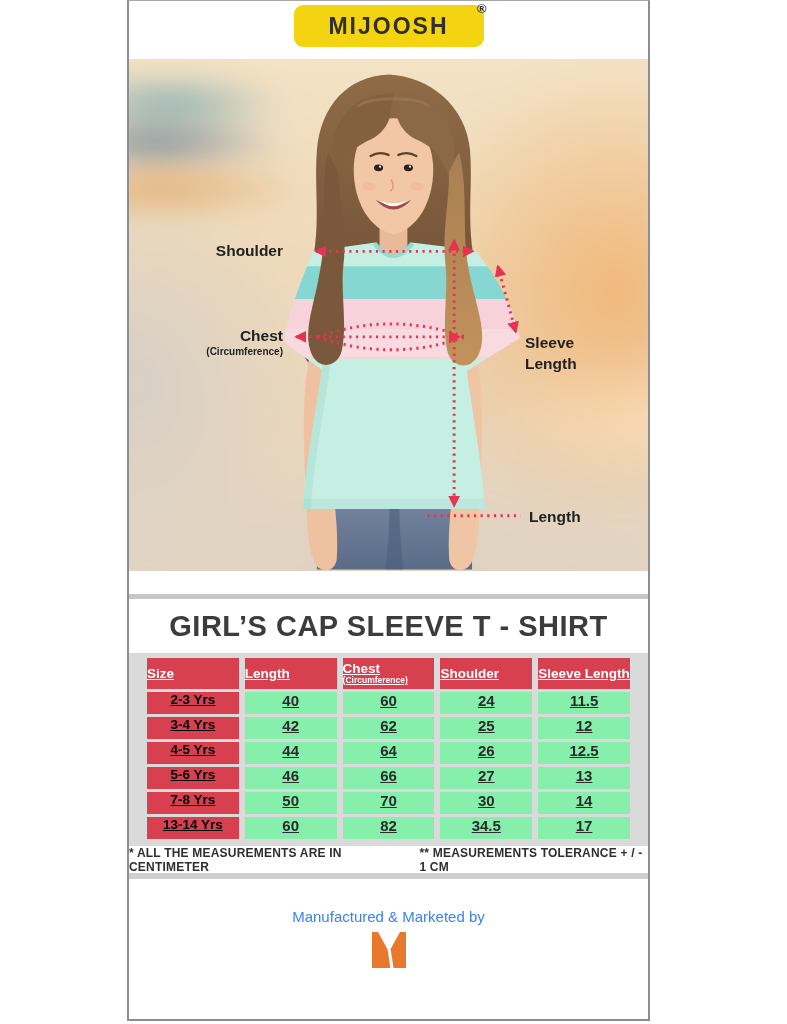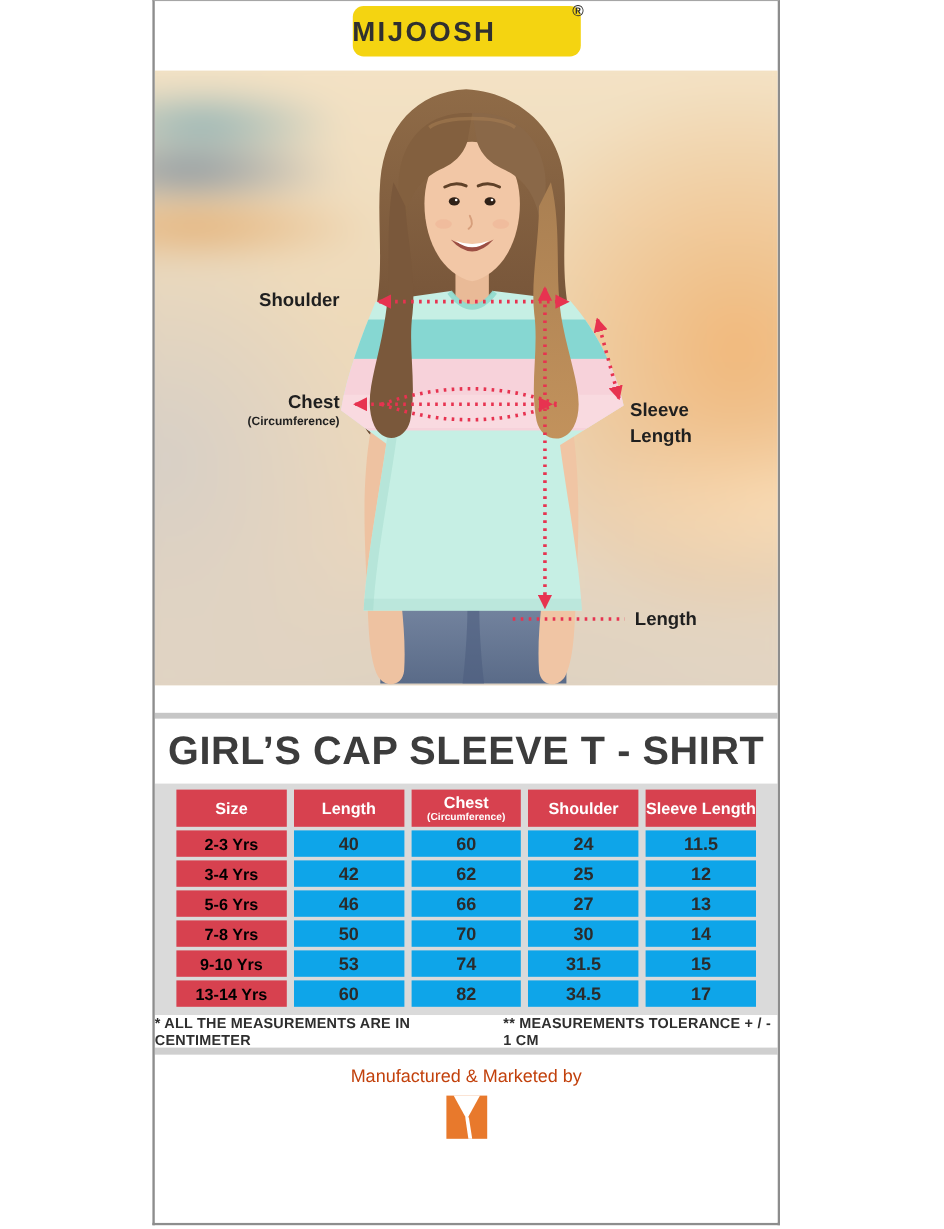--- a/index.html
+++ b/index.html
@@ -10,21 +10,21 @@
     position:absolute; left:127px; top:0; width:523px; height:1021px;
     border:2px solid #8d8d8d; border-top:1px solid #a6a6a6;
     background:#ffffff; display:flex; flex-direction:column; overflow:hidden;
   }
 
   
   .top-strip { height:58px; position:relative; background:#fff; flex:0 0 auto; }
   .brand-badge {
     position:absolute; left:50%; top:4px; transform:translateX(-50%);
     width:190px; height:42px; background:#F4D411; border-radius:9px;
-    display:flex; align-items:center; 
+    display:flex; align-items:center; justify-content:center;
   }
   .brand-text { font-size:23px; font-weight:700; letter-spacing:2px; color:#303030; }
   .reg { position:absolute; top:-4px; right:-3px; font-size:13px; font-weight:700; color:#2f2f2f; }
 
   
   .photo { height:512px; position:relative; overflow:hidden; flex:0 0 auto; background:#eedcbf; }
   .photo-bg { position:absolute; inset:-30px; filter:blur(14px);
     background:
       radial-gradient(170px 40px at 12% 13%, rgba(122,168,178,.95), rgba(122,168,178,0) 70%),
       radial-gradient(190px 30px at 10% 20%, rgba(86,113,143,.9), rgba(86,113,143,0) 70%),
@@ -42,38 +42,38 @@
   .lbl-chest   { right:365px; top:268px; text-align:right; }
   .lbl-chest .sub { font-size:10px; line-height:12px; margin-top:2px; }
   .lbl-sleeve  { left:396px; top:273px; line-height:21px; }
   .lbl-length  { left:400px; top:449px; }
 
   
   .gap-white { height:23px; background:#fff; flex:0 0 auto; }
   .divider-a { height:5px; background:#c6c6c6; flex:0 0 auto; }
   .divider-b { height:6px; background:#cfcfcf; flex:0 0 auto; }
   .title-bar { height:54px; background:#fff; display:flex; align-items:center; justify-content:center; flex:0 0 auto; }
-  .title-bar h1 { font-size:33px; font-weight:700; color:#3c3c3c; letter-spacing:0.5px; }
+  .title-bar h1 { font-size:29px; font-weight:700; color:#3c3c3c; letter-spacing:0.5px; }
 
   
   .table-panel { background:#dadada; padding:5px 18px 4px 18px; flex:0 0 auto; }
   .trow { display:grid; grid-template-columns:repeat(5,1fr); column-gap:6px; margin-bottom:3px; }
-  .th, .cell { display:flex; align-items:center; justify-content:center; }
+  .th, .cell { display:flex; justify-content:center;text-decoration:underline; }
   .th { background:#D7414F; color:#fff; height:31px; flex-direction:column; font-weight:700; }
   .th .main { font-size:13.5px; line-height:14px; }
   .th .sub  { font-size:8.5px;  line-height:9px; }
-  .cell { background:#0ea5e9; height:22px; font-weight:700; font-size:15px; color:#2b2b2b; }
+  .cell { background:#86efac; height:22px; font-weight:700; font-size:15px; color:#2b2b2b; }
   .cell.size-cell { background:#D7414F; color:#000000; font-size:13.5px; }
 
   .footnote-bar { height:27px; background:#fff; display:flex; align-items:center; justify-content:center;
     gap:26px; font-size:12px; font-weight:700; color:#2e2e2e; letter-spacing:0.2px; flex:0 0 auto; }
 
   
   .footer { flex:1 1 auto; background:#fff; text-align:center; padding-top:10px; }
-  .mfg-line { font-size:15px; color:#c2410c; }
+  .mfg-line { font-size:15px; color:#3b82f6;margin-top:19px; }
   .m-logo { display:block; margin:6px auto 2px auto; }
   .company { font-size:14px; font-weight:700; color:#E8792C; letter-spacing:1.3px; }
 </style>
 </head>
 <body>
 
 <div class="frame">
 
   <div class="top-strip">
     <div class="brand-badge">
@@ -216,39 +216,39 @@
           <div class="cell">11.5</div>
         </div>
         <div class="trow">
           <div class="cell size-cell">3-4 Yrs</div>
           <div class="cell">42</div>
           <div class="cell">62</div>
           <div class="cell">25</div>
           <div class="cell">12</div>
         </div>
         <div class="trow">
+          <div class="cell size-cell">4-5 Yrs</div>
+          <div class="cell">44</div>
+          <div class="cell">64</div>
+          <div class="cell">26</div>
+          <div class="cell">12.5</div>
+        </div>
+        <div class="trow">
           <div class="cell size-cell">5-6 Yrs</div>
           <div class="cell">46</div>
           <div class="cell">66</div>
           <div class="cell">27</div>
           <div class="cell">13</div>
         </div>
         <div class="trow">
           <div class="cell size-cell">7-8 Yrs</div>
           <div class="cell">50</div>
           <div class="cell">70</div>
           <div class="cell">30</div>
           <div class="cell">14</div>
-        </div>
-        <div class="trow">
-          <div class="cell size-cell">9-10 Yrs</div>
-          <div class="cell">53</div>
-          <div class="cell">74</div>
-          <div class="cell">31.5</div>
-          <div class="cell">15</div>
         </div>
         <div class="trow">
           <div class="cell size-cell">13-14 Yrs</div>
           <div class="cell">60</div>
           <div class="cell">82</div>
           <div class="cell">34.5</div>
           <div class="cell">17</div>
         </div>
       </div>
   </div>

